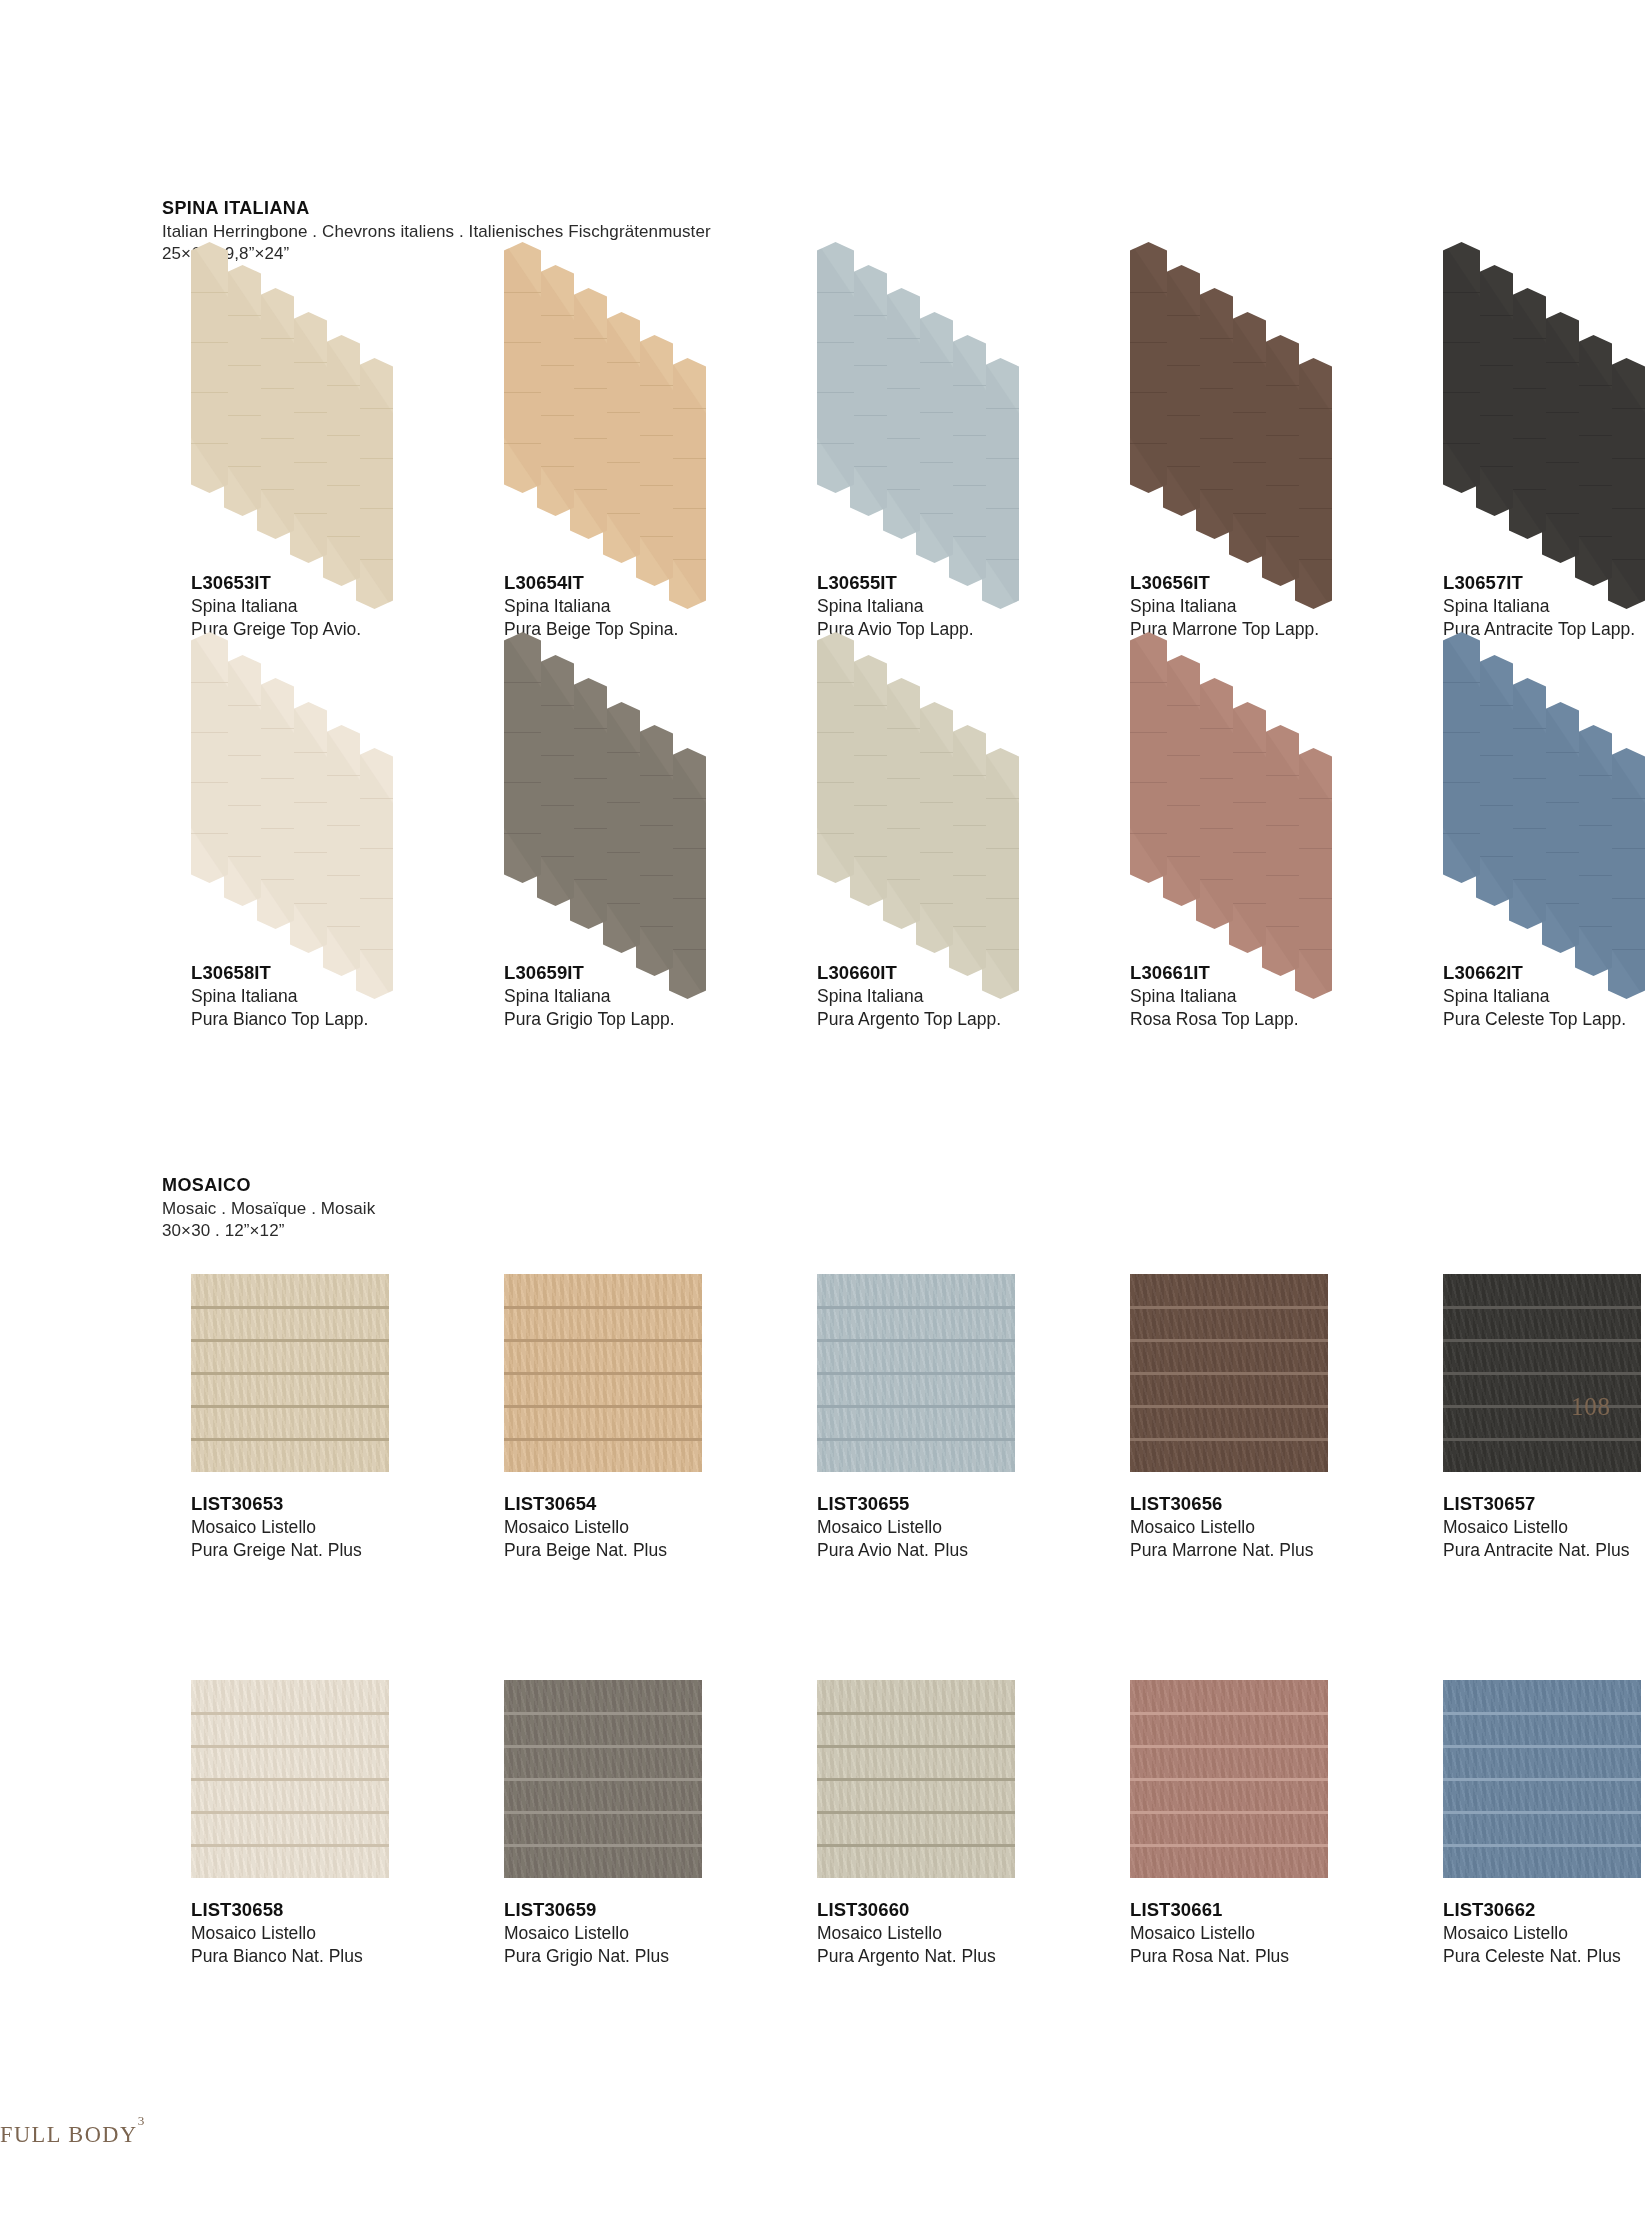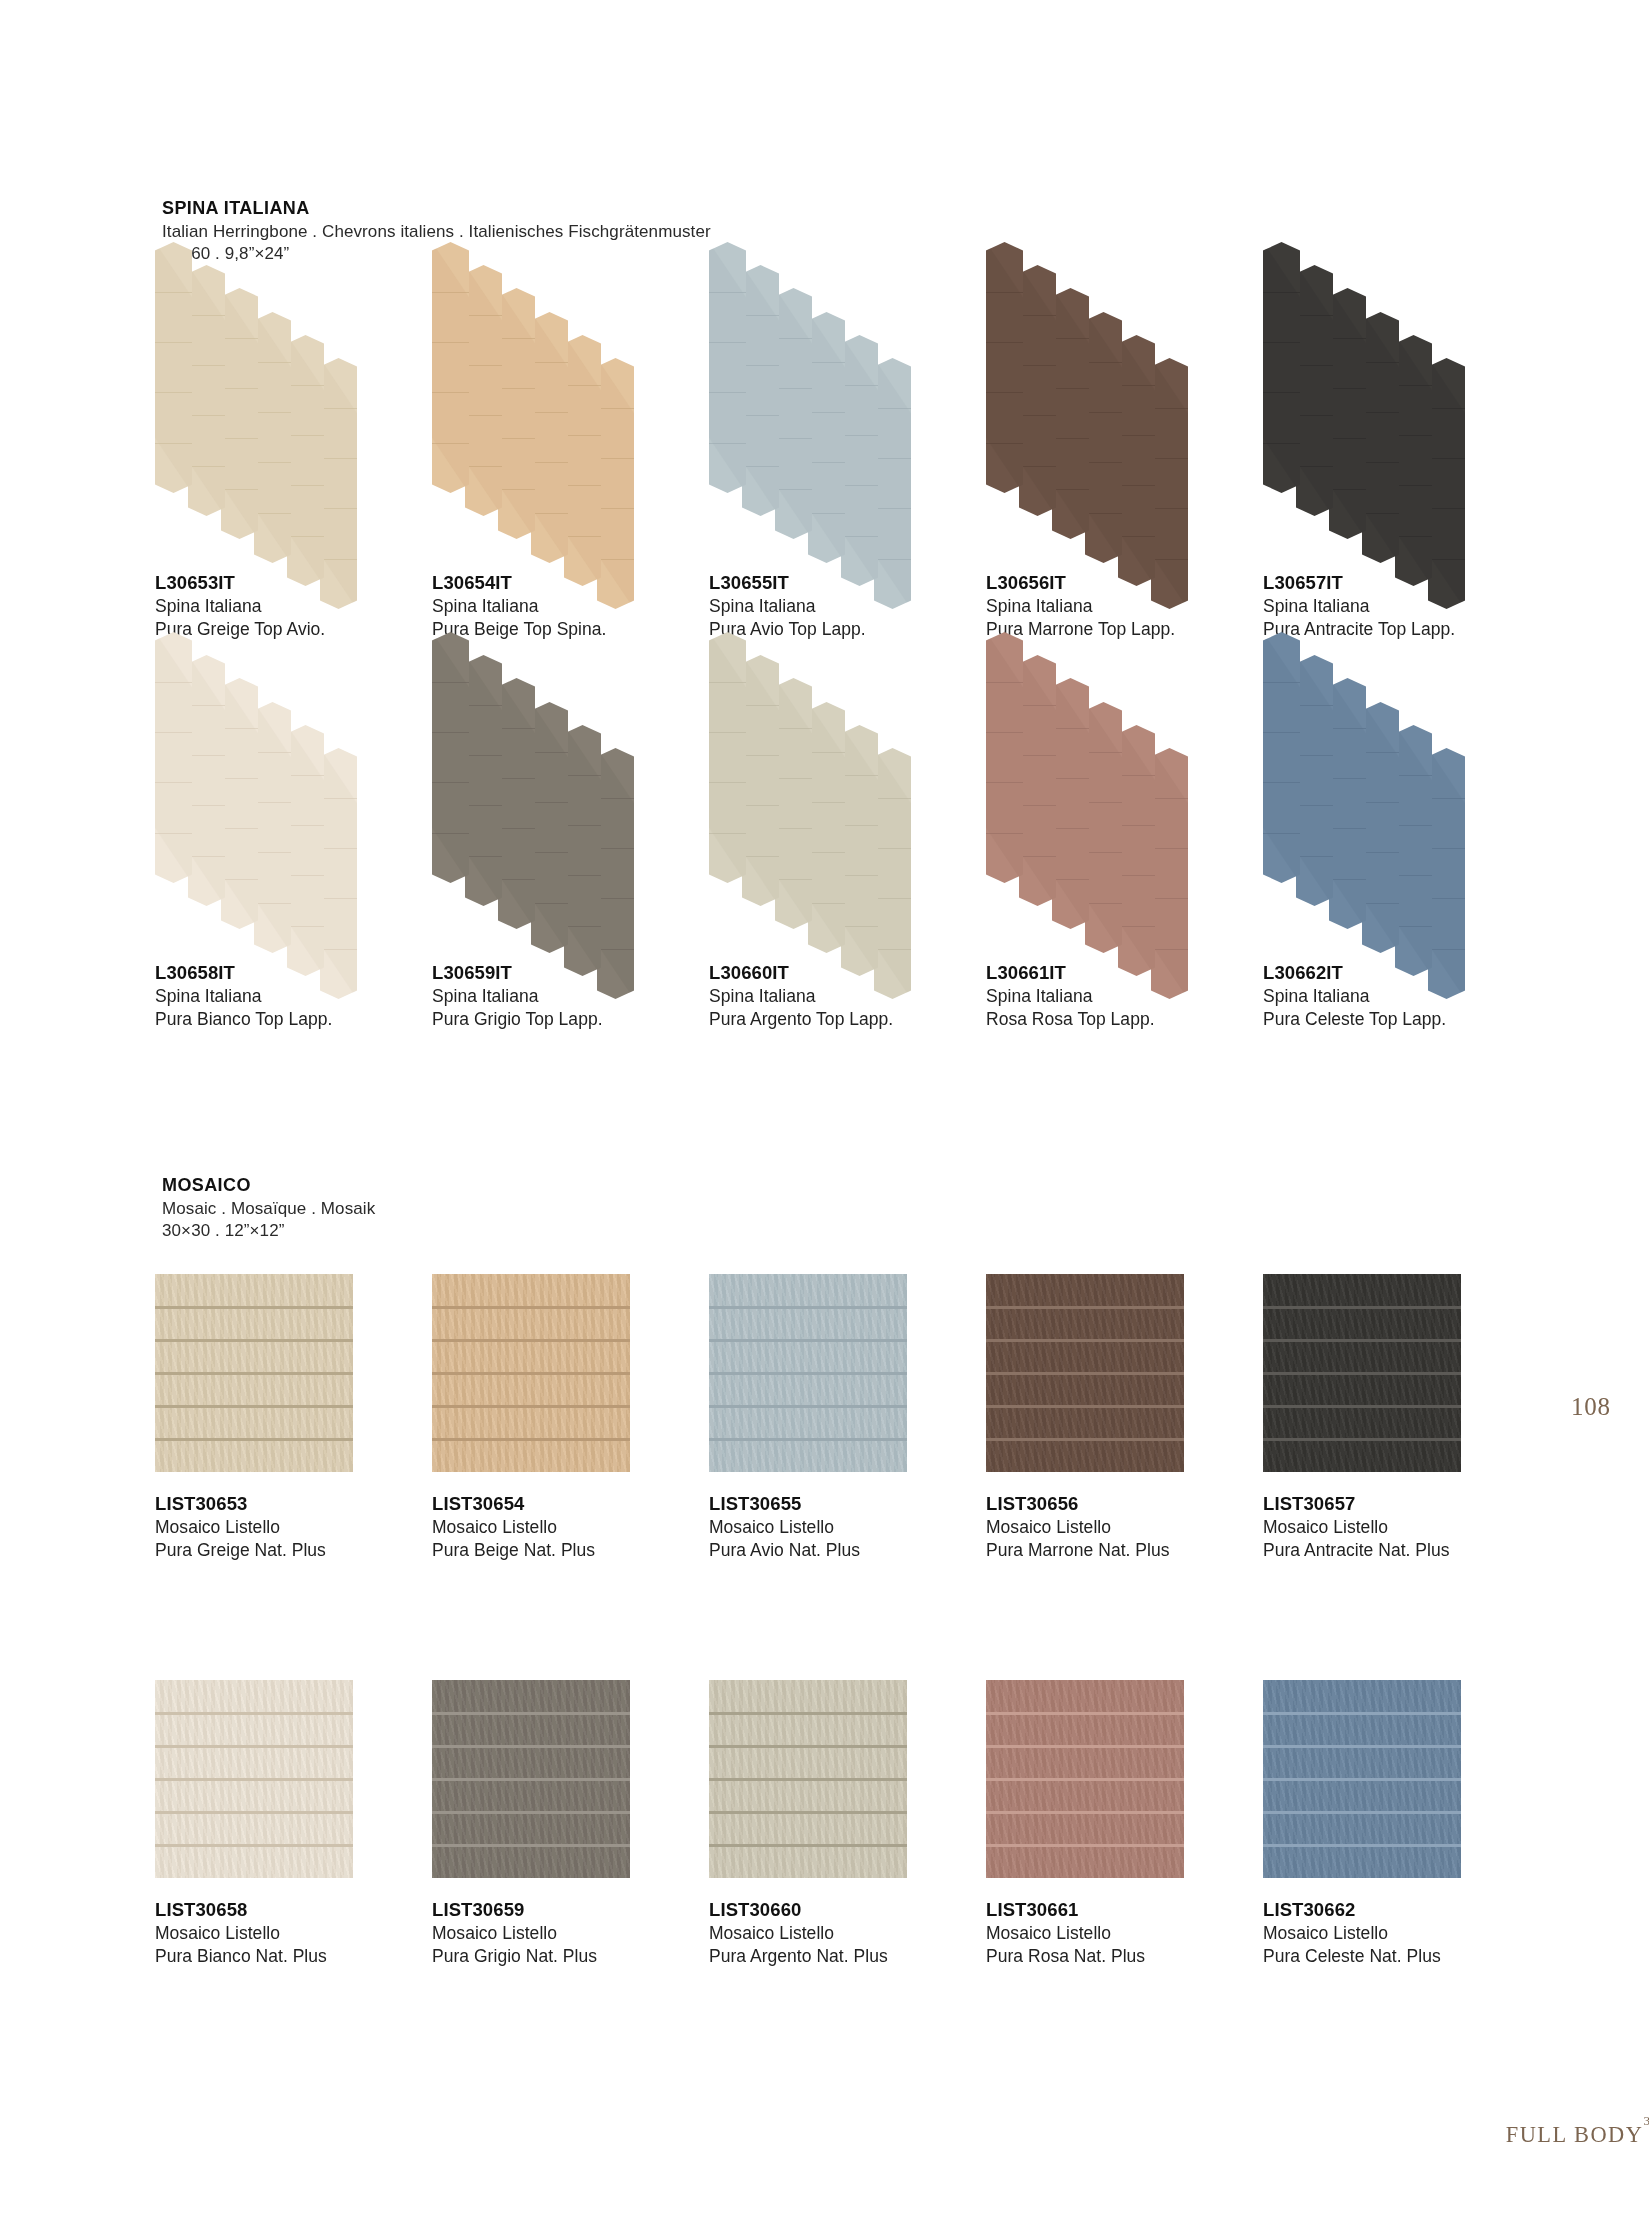--- a/index.html
+++ b/index.html
@@ -15,21 +15,21 @@
   
   .brand-header {
     position:absolute; top:94px; left:0; width:1650px;
     text-align:center;
     font-family:"Liberation Serif", serif;
     font-size:24.4px; letter-spacing:2.1px;
     color:#8a6f55;
   }
   .footer {
     position:absolute; top:2122px; left:0; width:1650px;
-    text-align:right;
+    text-align:left;
     font-family:"Liberation Serif", serif;
     font-size:22.4px; letter-spacing:1.5px;
     color:#7c6550;
   }
   .footer sup { font-size:13.2px; top:-9.2px; position:relative; letter-spacing:0; }
   .page-number {
     position:absolute; top:1393px; left:1571px;
     font-family:"Liberation Serif", serif;
     font-size:25px; color:#7c6550; letter-spacing:0.7px;
   }
@@ -40,21 +40,21 @@
     font-size:18px; font-weight:bold; letter-spacing:0.4px;
     color:#111; margin:0 0 2.6px 0; line-height:1.12;
   }
   .sec-sub {
     font-size:17px; color:#2a2a2a; line-height:1.30;
     font-weight:400; letter-spacing:0.1px;
   }
 
   
   .grid { position:absolute; left:155px; display:flex; }
-  .cell { width:277px; }
+  .cell { width:277px;margin-left:36px; }
   .cell .swatch-wrap { height:251px; position:relative; }
 
   .code { font-size:18.5px; font-weight:bold; letter-spacing:0.1px; color:#111; line-height:1.30; }
   .desc { font-size:17.5px; color:#222; line-height:1.31; letter-spacing:0.03px; }
 
   
   .chev {
     position:relative;
     width:198px; height:251px;
   }

